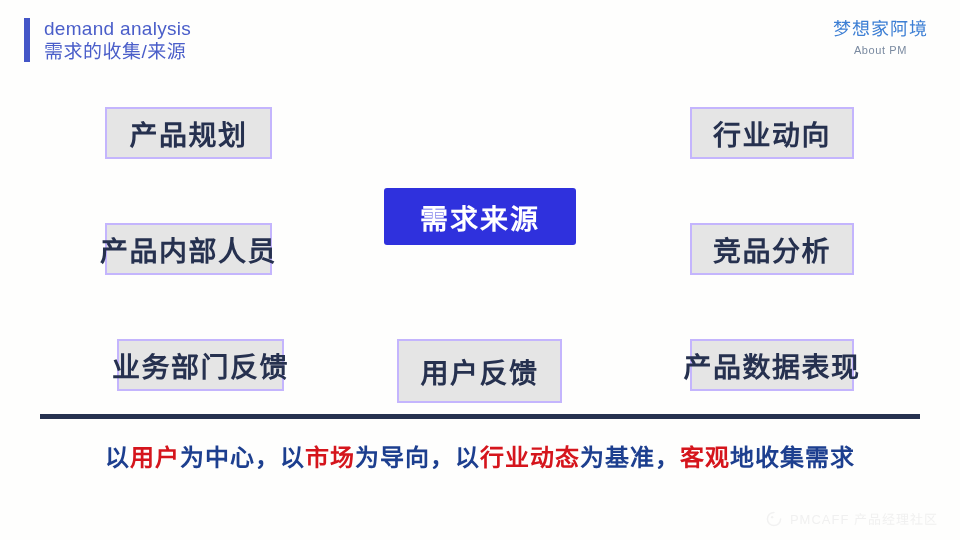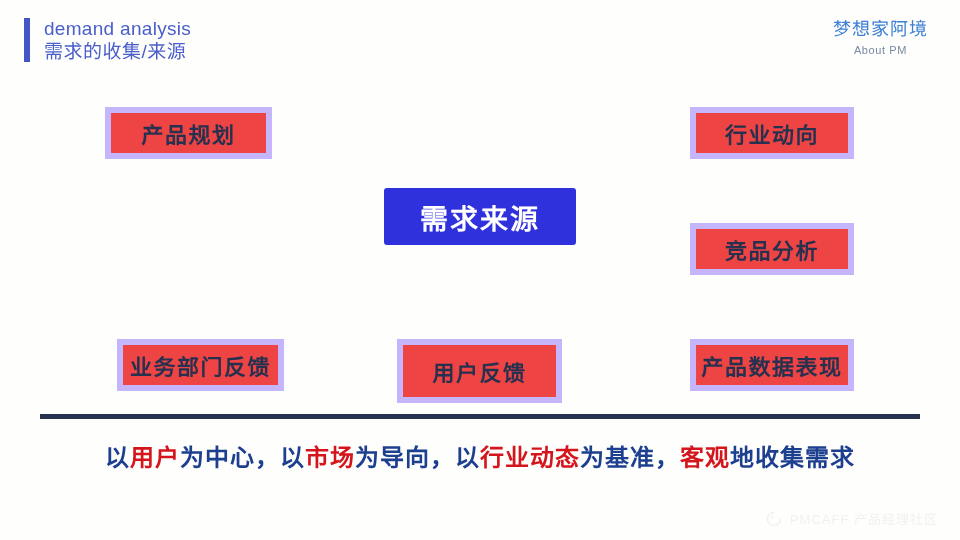--- a/index.html
+++ b/index.html
@@ -81,28 +81,28 @@
     color: #7a8aa0;
     letter-spacing: 0.6px;
     margin-top: 4px;
     white-space: nowrap;
   }
 
   
   .node-box {
     position: absolute;
     box-sizing: border-box;
-    border: 6px solid #c4b5fd;
-    background: #ef4444;
+    border: 2px solid #c4b5fd;
+    background: #e5e5e5;
     display: flex;
     align-items: center;
     justify-content: center;
     color: #26314f;
     font-weight: bold;
-    font-size: 22px;
+    font-size: 28px;
     letter-spacing: 1.5px;
     white-space: nowrap;
   }
 
   .node-box.center {
     border: none;
     background: #2f31dd;
     color: #ffffff;
     font-size: 28px;
     letter-spacing: 2px;
@@ -182,20 +182,21 @@
       <div id="title-cn">需求的收集/来源</div>
     </div>
   </div>
 
   <div id="brand">
     <div id="brand-cn">梦想家阿境</div>
     <div id="brand-en">About PM</div>
   </div>
 
   <div class="node-box" id="box-product-plan">产品规划</div>
+  <div class="node-box" id="box-internal-staff">产品内部人员</div>
   <div class="node-box" id="box-business-feedback">业务部门反馈</div>
 
   <div class="node-box center" id="box-demand-source">需求来源</div>
   <div class="node-box" id="box-user-feedback">用户反馈</div>
 
   <div class="node-box" id="box-industry-trend">行业动向</div>
   <div class="node-box" id="box-competitor">竞品分析</div>
   <div class="node-box" id="box-product-data">产品数据表现</div>
 
   <div id="divider"></div>

